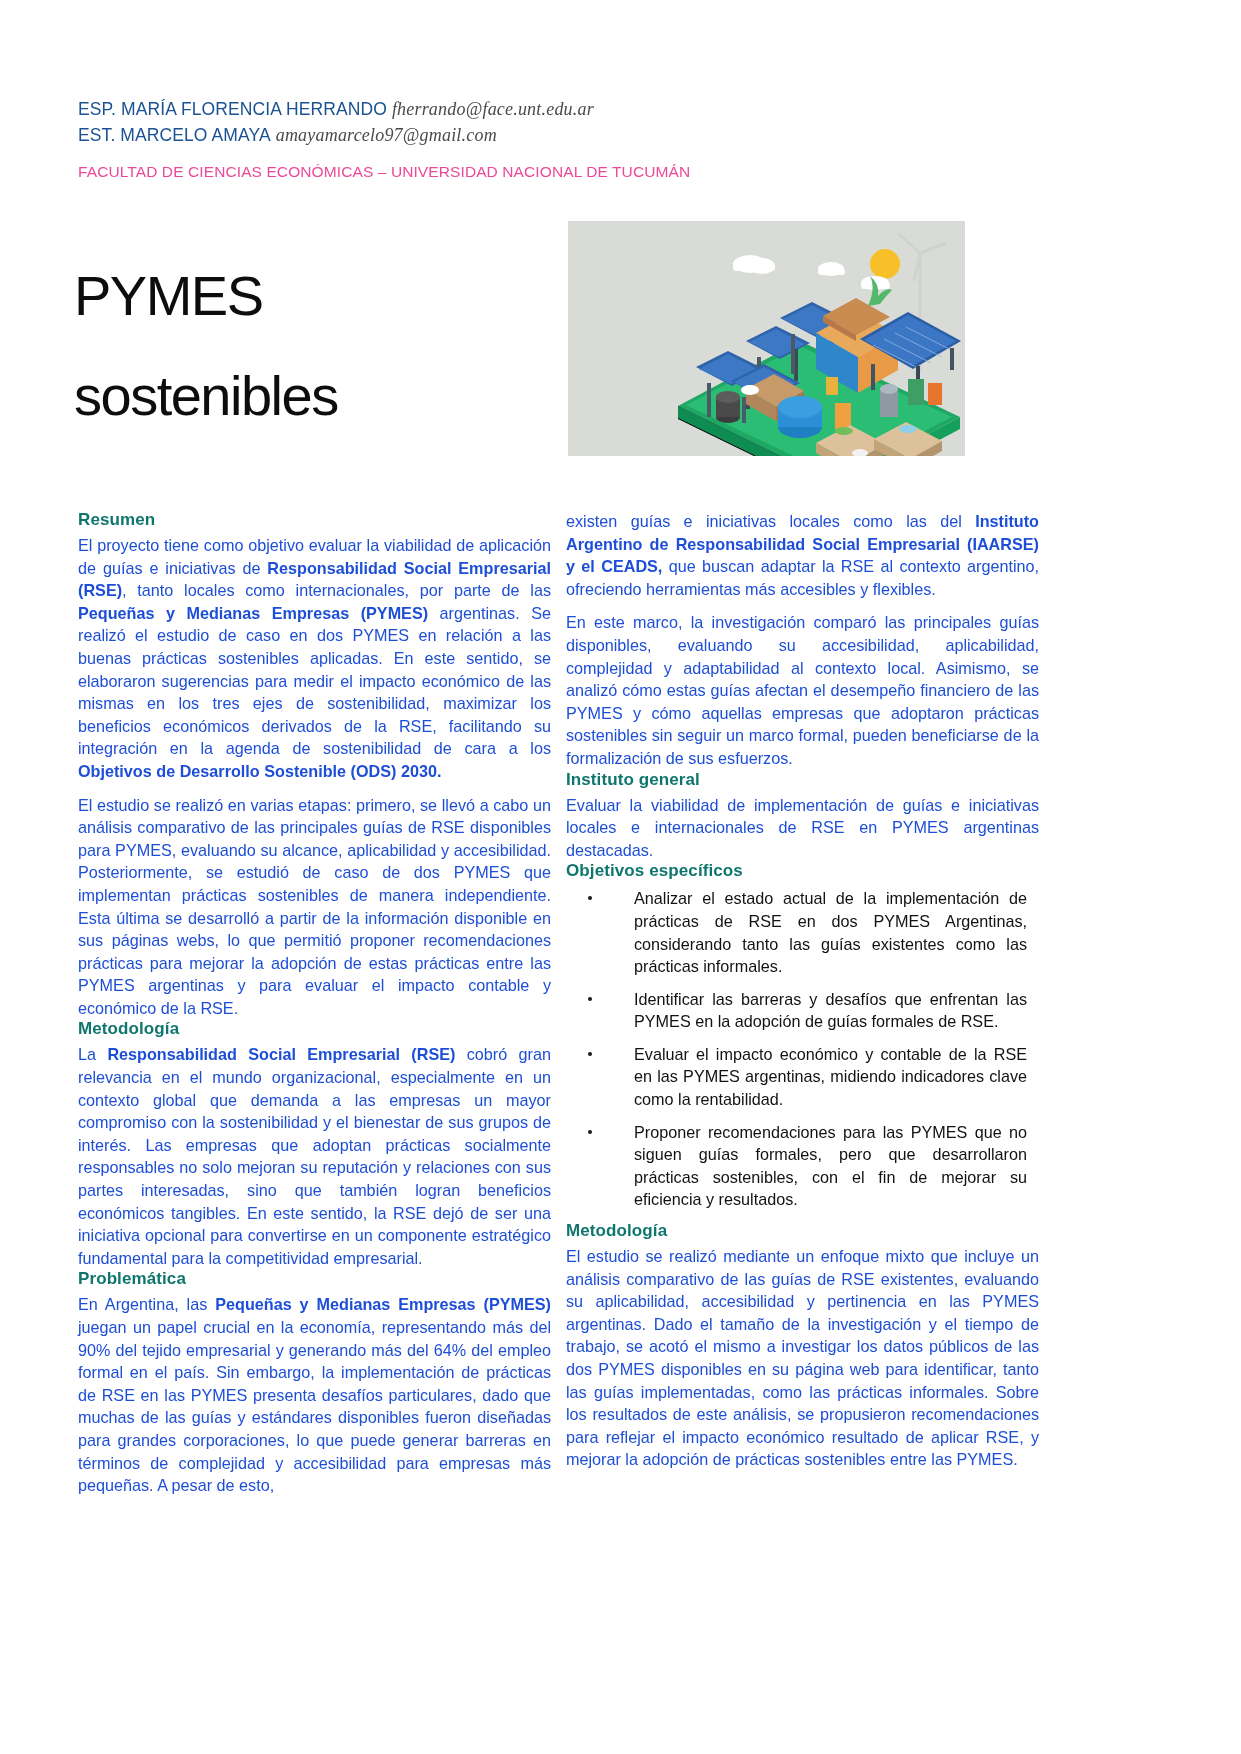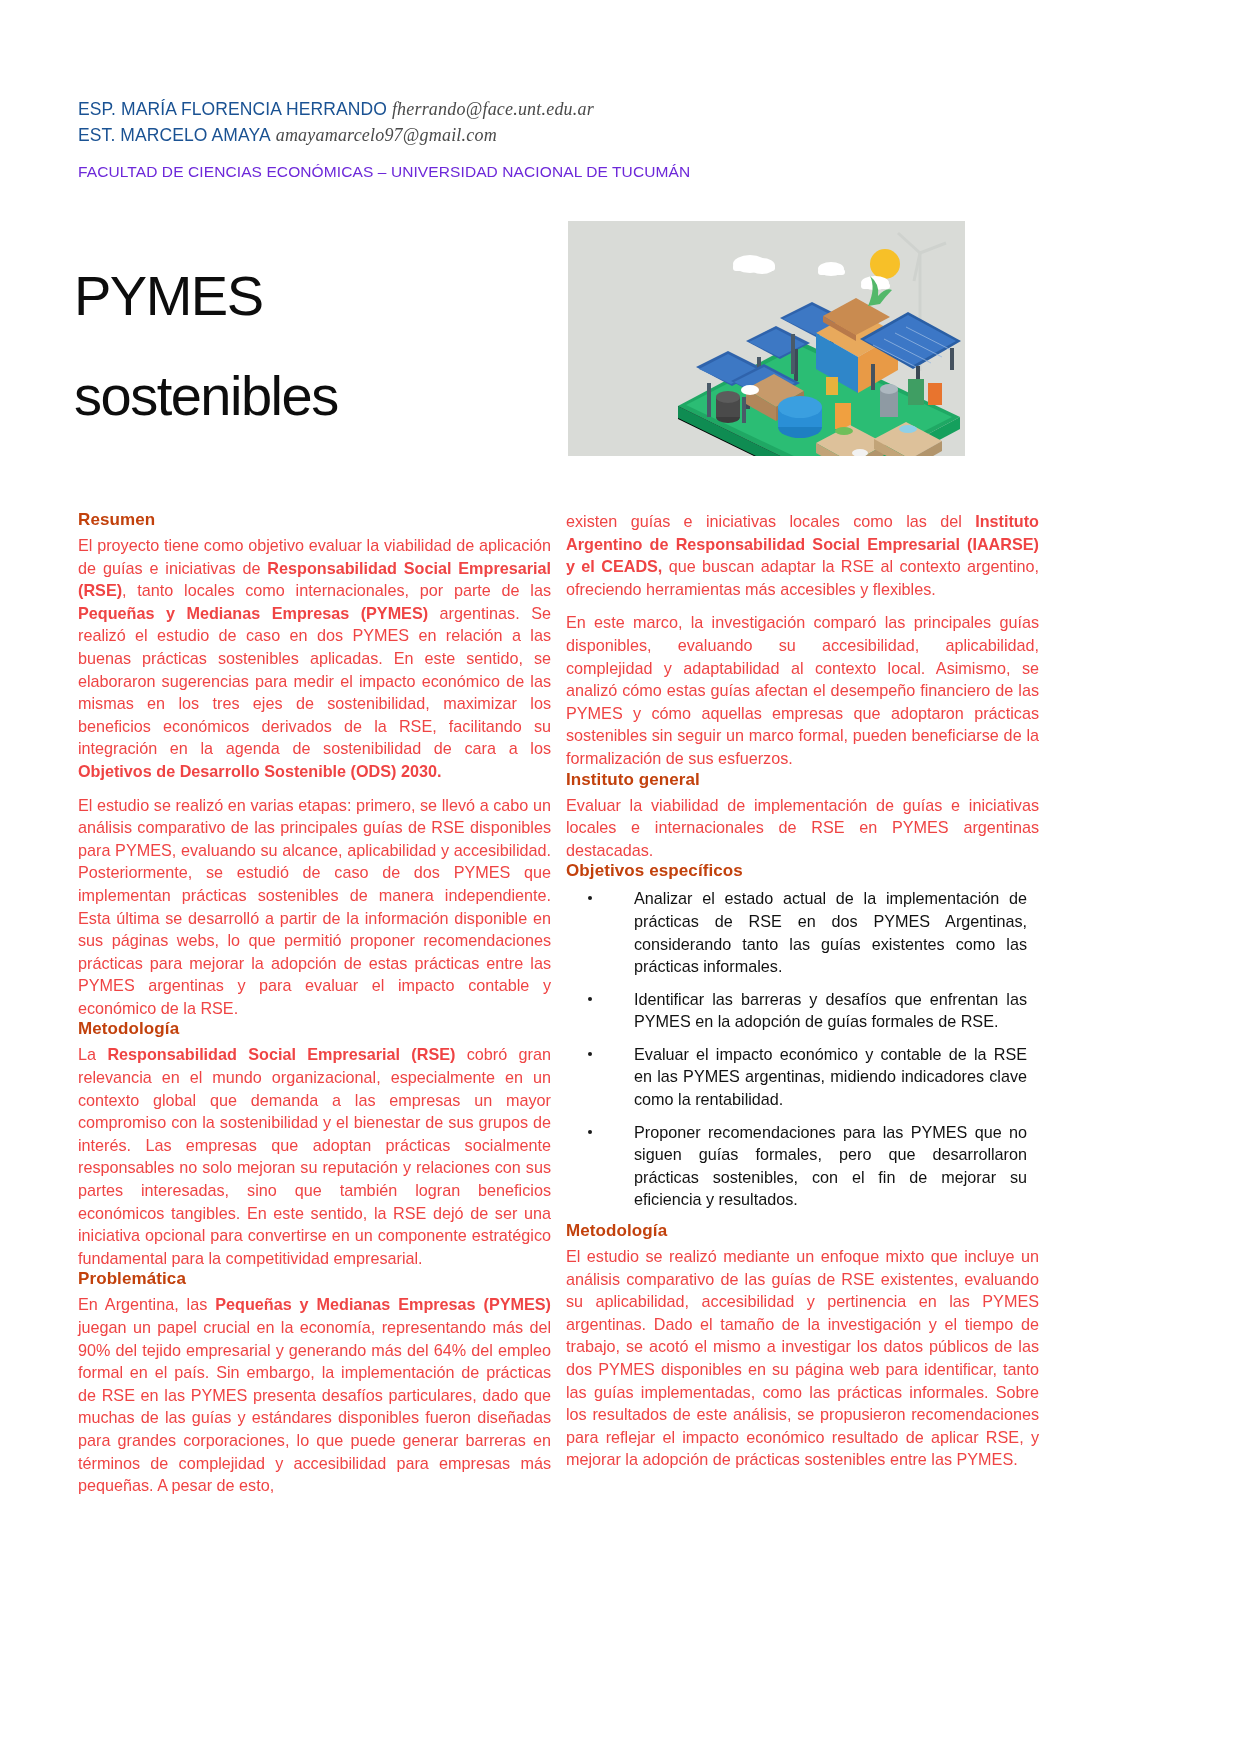--- a/index.html
+++ b/index.html
@@ -49,21 +49,21 @@
     font-family: "Liberation Serif", serif;
     font-style: italic;
     font-size: 18px;
     color: #4a4a4a;
     letter-spacing: 0.2px;
     margin-top: 24px;
   }
   .affiliation {
     margin-top: 15px;
     font-size: 15.5px;
-    color: #6d28d9;
+    color: #ec4899;
     letter-spacing: 0.1px;
     white-space: nowrap;
   }
 
   
   .title-block {
     position: absolute;
     left: 74px;
     top: 246px;
     width: 470px;
@@ -96,33 +96,33 @@
     top: 510px;
     width: 473px;
   }
   .col-left  { left: 78px; }
   .col-right { left: 566px; }
 
   h2.sec {
     font-size: 17px;
     font-weight: bold;
     font-stretch: condensed;
-    color: #c2410c;
+    color: #0f766e;
     margin: 0 0 4px 0;
     letter-spacing: 0.1px;
   }
   .sec-gap { margin-top: 30px; }
   .sec-gap-sm { margin-top: 22px; }
 
   p.body {
     font-size: 16.2px;
     line-height: 22.6px;
     text-align: justify;
     margin: 0 0 0 0;
-    color: #ef4444;
+    color: #1d4ed8;
     hyphens: manual;
   }
   p.body + p.body { margin-top: 11px; }
   p.body b { font-weight: bold; }
 
   ul.bullets {
     list-style: none;
     margin: 6px 12px 0 0;
     padding: 0;
   }

